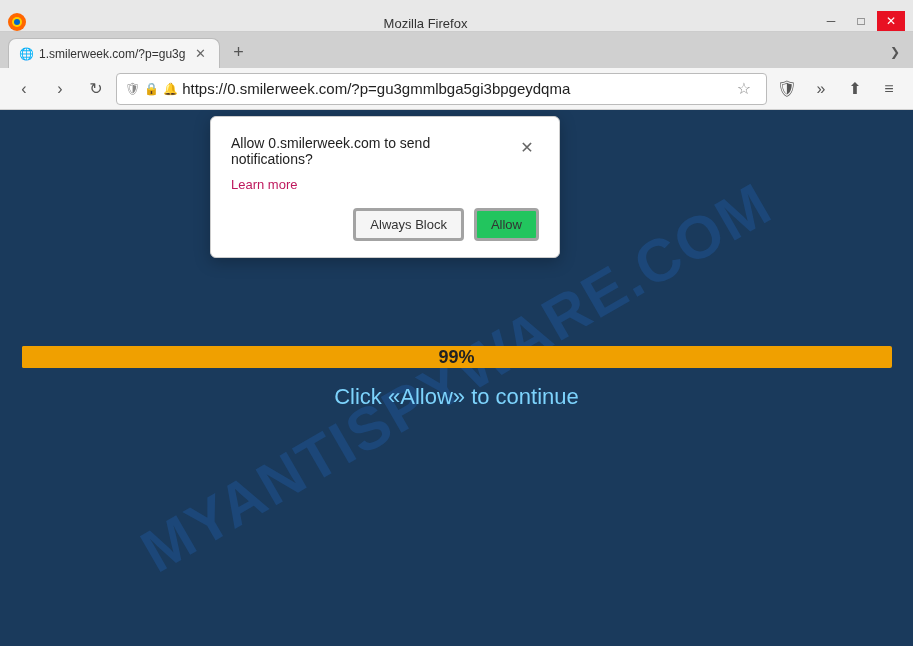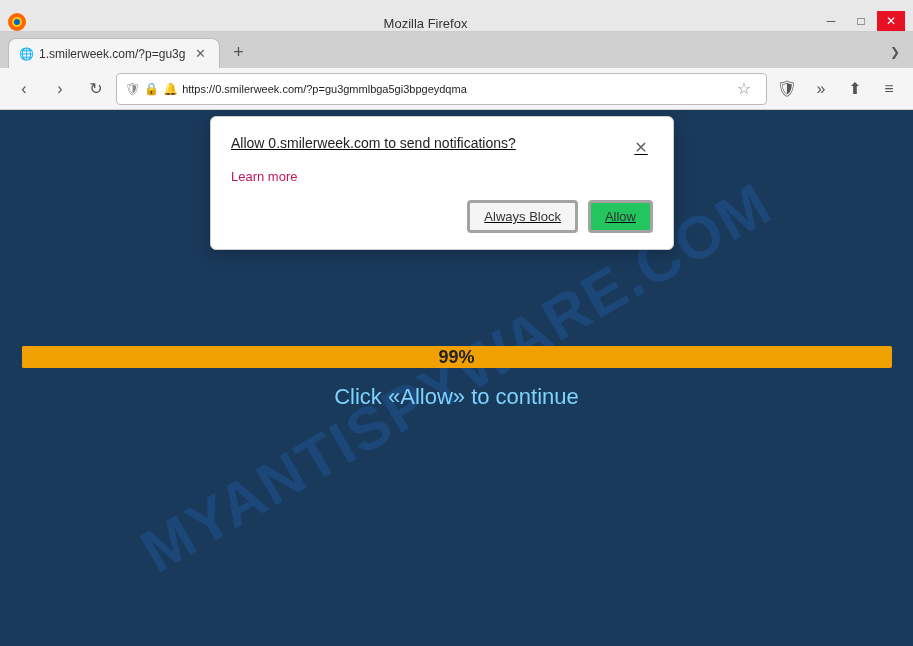--- a/index.html
+++ b/index.html
@@ -167,21 +167,21 @@
       display: flex;
       align-items: center;
       background: white;
       padding: 0 8px;
       gap: 4px;
     }
     .address-bar input {
       flex: 1;
       border: none;
       outline: none;
-      font-size: 11px;
+      font-size: 15px;
       color: #222;
       background: transparent;
     }
     .address-icon {
       font-size: 12px;
       color: #888;
       flex-shrink: 0;
     }
     .bookmark-btn {
       width: 28px;
@@ -274,28 +274,27 @@
       font-size: 22px;
       font-weight: normal;
       text-align: center;
     }
 
     
     .notification-popup {
       position: absolute;
       top: 6px;
       left: 210px;
-      width: 464px;
+      width: 350px;
       background: white;
       border: 1px solid #ccc;
       border-radius: 6px;
       box-shadow: 0 4px 16px rgba(0,0,0,0.25);
       z-index: 100;
       padding: 18px 20px 16px 20px;
-      text-decoration: underline;
     }
     .popup-header {
       display: flex;
       align-items: flex-start;
       justify-content: space-between;
       margin-bottom: 8px;
     }
     .popup-title {
       font-size: 14px;
       color: #222;

